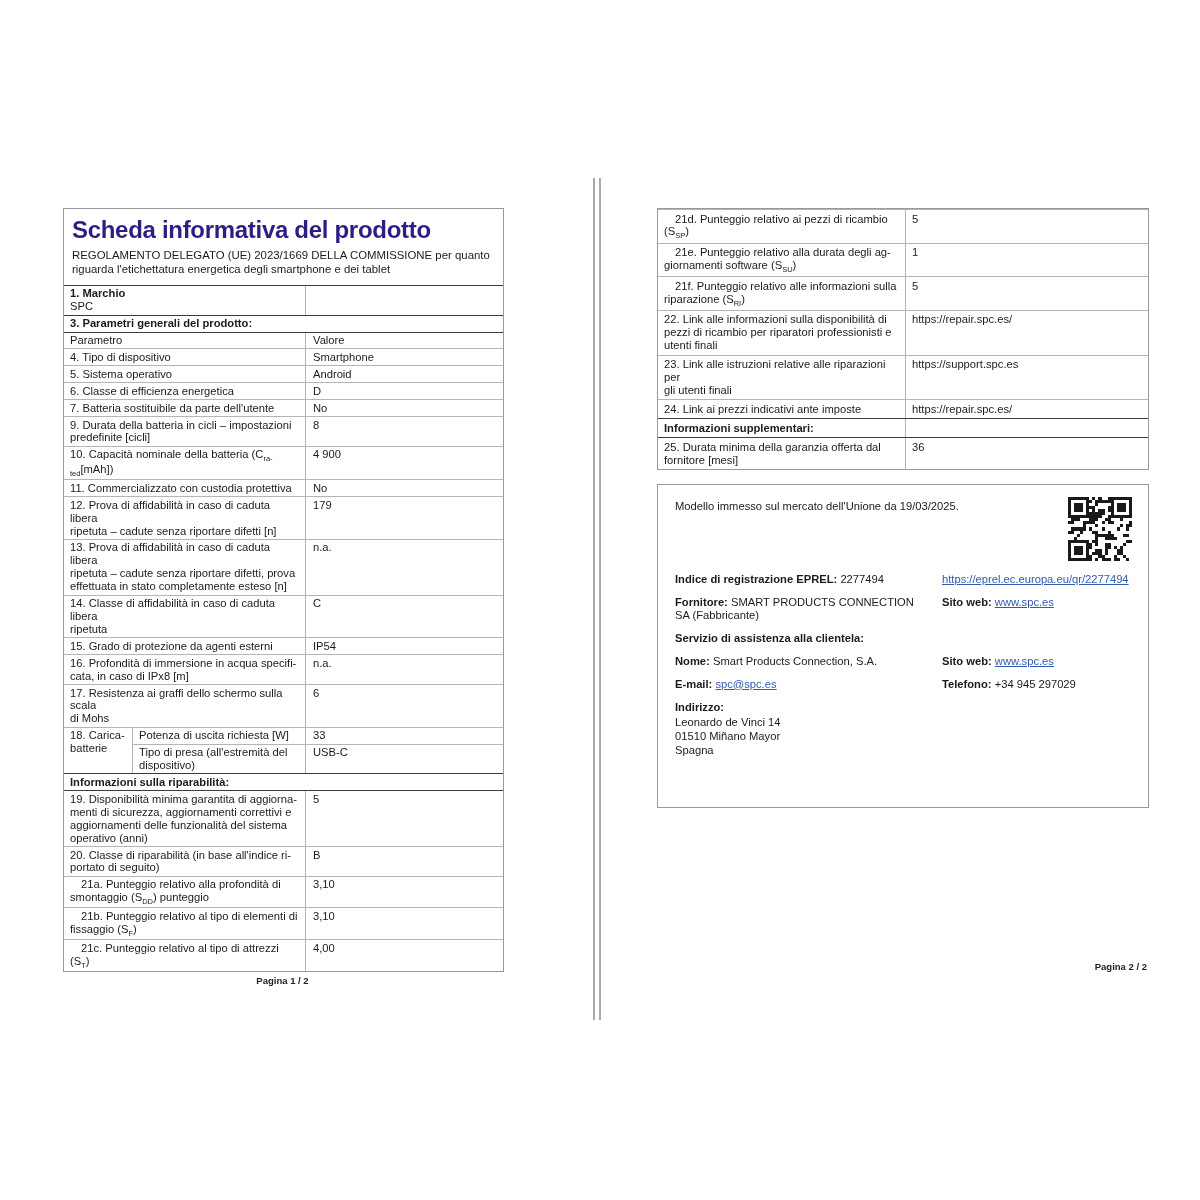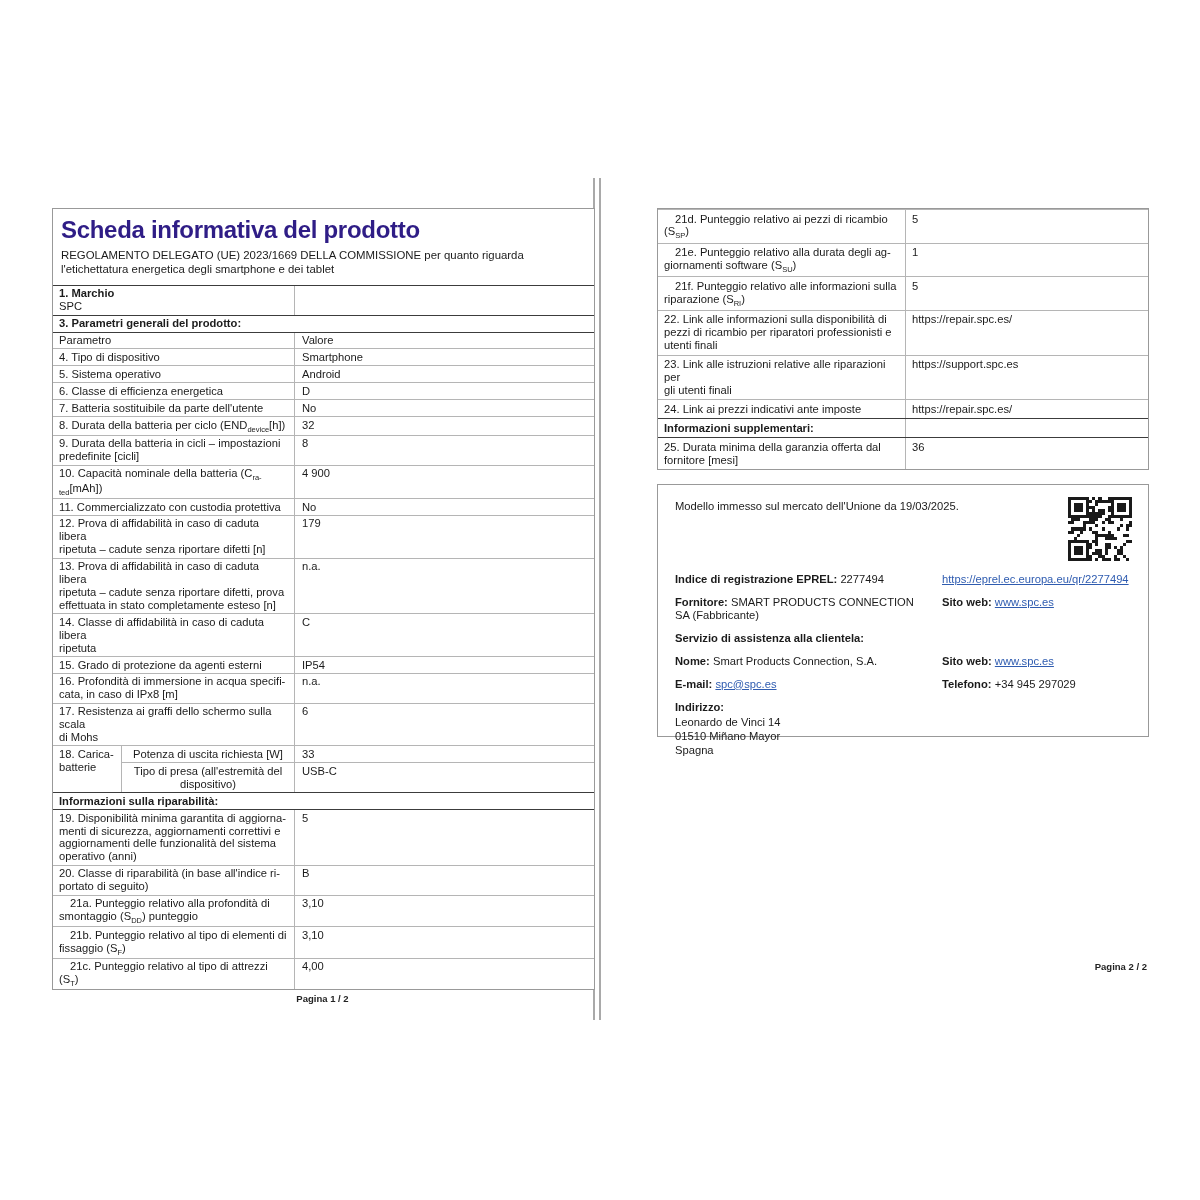--- a/index.html
+++ b/index.html
@@ -16,21 +16,21 @@
     --light:#b5b5b5;
     --dark:#3c3c3c;
     --boxb:#999999;
     --title:#2f1d86;
     --link:#2f5cb0;
   }
   sub { font-size:7.5px; line-height:1; }
   b { font-weight:700; }
 
   
-  .pagewrap1 { position:absolute; left:52px; top:208px; width:543px; }
+  .pagewrap1 { position:absolute; left:63px; top:208px; width:441px; }
   .pagewrap2 { position:absolute; left:657px; top:208px; width:492px; }
 
   .pagebox { border:1px solid var(--boxb); background:#fff; }
   .p1box { padding-top:4px; }
 
   h1.doc-title {
     font-size:24px; line-height:27px; font-weight:700;
     color:var(--title); margin:3px 8px 5px 8px; letter-spacing:-0.3px;
   }
   .doc-subtitle { font-size:11.4px; line-height:14.4px; margin:0 8px 8px 8px; }
@@ -45,38 +45,38 @@
   .lab { width:242px; flex:none; border-right:1px solid var(--light); }
   #table2 .lab { width:248px; }
   .val { flex:1; padding-left:7px; }
   .full { width:100%; }
   .b { font-weight:700; }
   .indent { text-indent:11px; }
   .subhead { width:69px; flex:none; border-right:1px solid var(--light); }
   .subrows { flex:1; display:flex; flex-direction:column; }
   .strow { display:flex; flex:1; }
   .stsep { border-top:1px solid var(--light); }
-  .sublab { width:173px; flex:none; border-right:1px solid var(--light);text-align:center; }
+  .sublab { width:173px; flex:none; border-right:1px solid var(--light); }
 
   
   .pagefooter { font-size:9.5px; font-weight:700; line-height:11px; color:#222; text-align:center; }
   .pf1 { margin-top:3px; padding-right:2px; }
   .pf2 { position:absolute; top:753px; right:0; padding-right:2px; }
 
   
   .separator {
     position:absolute; left:593px; top:178px; height:842px; width:8px;
     border-left:2px solid #a9a9a9; border-right:2px solid #a9a9a9;
   }
 
   
   .supplier-box {
     border:1px solid var(--boxb);
     margin-top:14px;
-    height:253px;
+    height:324px;
     padding:14px 16px 10px 17px;
   }
   .srow { display:flex; margin-bottom:10px; align-items:flex-start; }
   .scol-l { flex:1; padding-right:12px; overflow-wrap:anywhere; }
   .scol-r { width:190px; flex:none; overflow-wrap:anywhere; }
   .gap-lg { margin-bottom:12px; }
   .qr { width:64px; height:64px; flex:none; margin-top:-2px; }
   a.link, .link { color:var(--link); text-decoration:underline; cursor:pointer; overflow-wrap:anywhere; }
   .addr-line { line-height:14.2px; }
   .mkline { line-height:14px; }
@@ -112,24 +112,20 @@
           <div class="cell lab">5. Sistema operativo</div>
           <div class="cell val">Android</div>
         </div>
         <div class="trow">
           <div class="cell lab">6. Classe di efficienza energetica</div>
           <div class="cell val">D</div>
         </div>
         <div class="trow">
           <div class="cell lab">7. Batteria sostituibile da parte dell'utente</div>
           <div class="cell val">No</div>
-        </div>
-        <div class="trow">
-          <div class="cell lab">8. Durata della batteria per ciclo (END<sub>device</sub>[h])</div>
-          <div class="cell val">32</div>
         </div>
         <div class="trow">
           <div class="cell lab">9. Durata della batteria in cicli – impostazioni<br>predefinite [cicli]</div>
           <div class="cell val">8</div>
         </div>
         <div class="trow">
           <div class="cell lab">10. Capacità nominale della batteria (C<sub>ra-</sub><br><sub>ted</sub>[mAh])</div>
           <div class="cell val">4 900</div>
         </div>
         <div class="trow">

